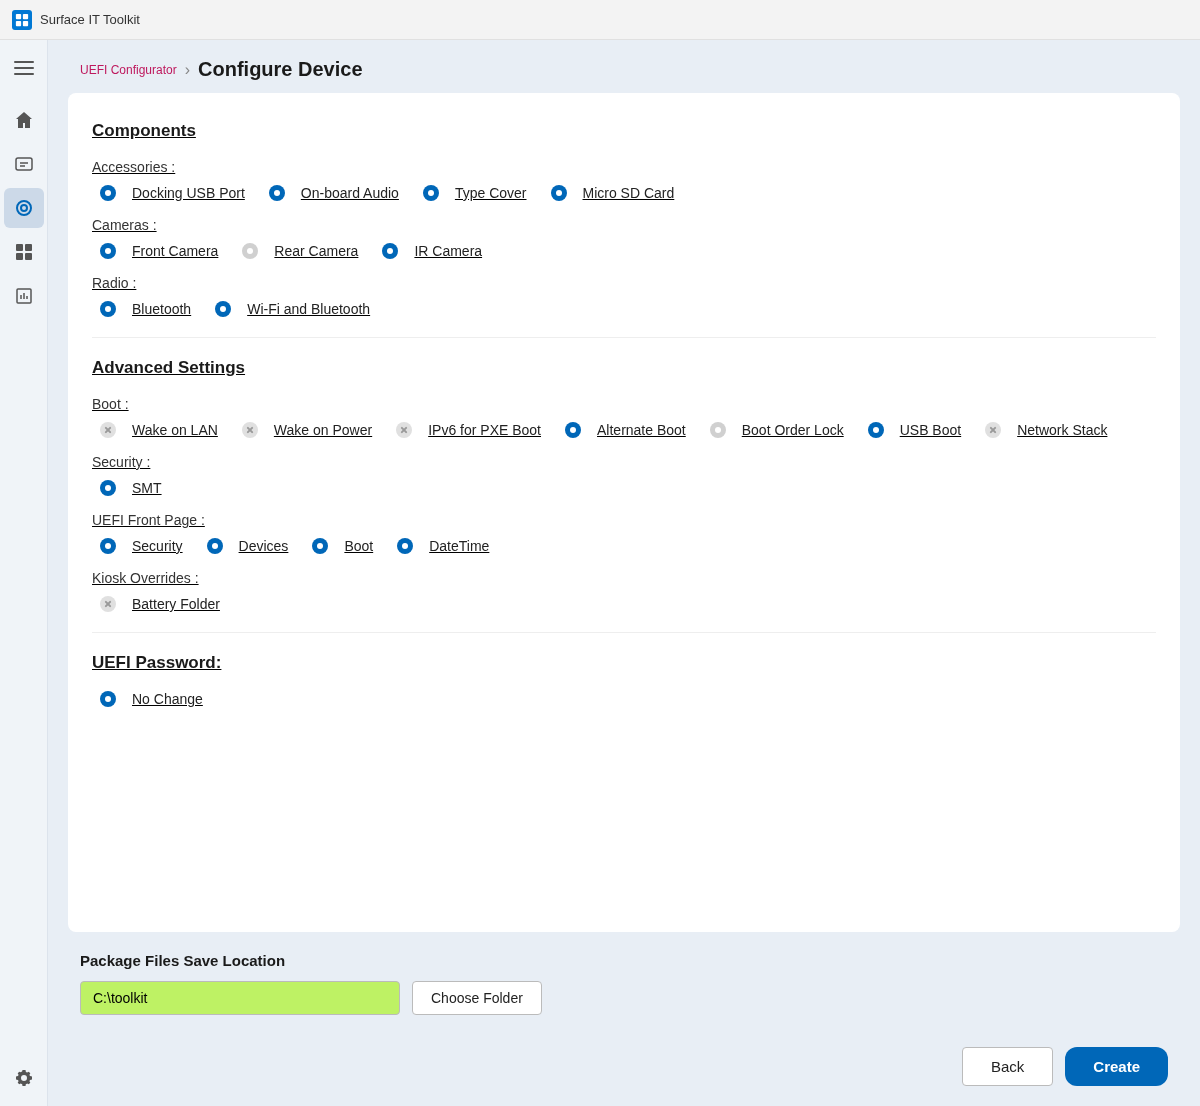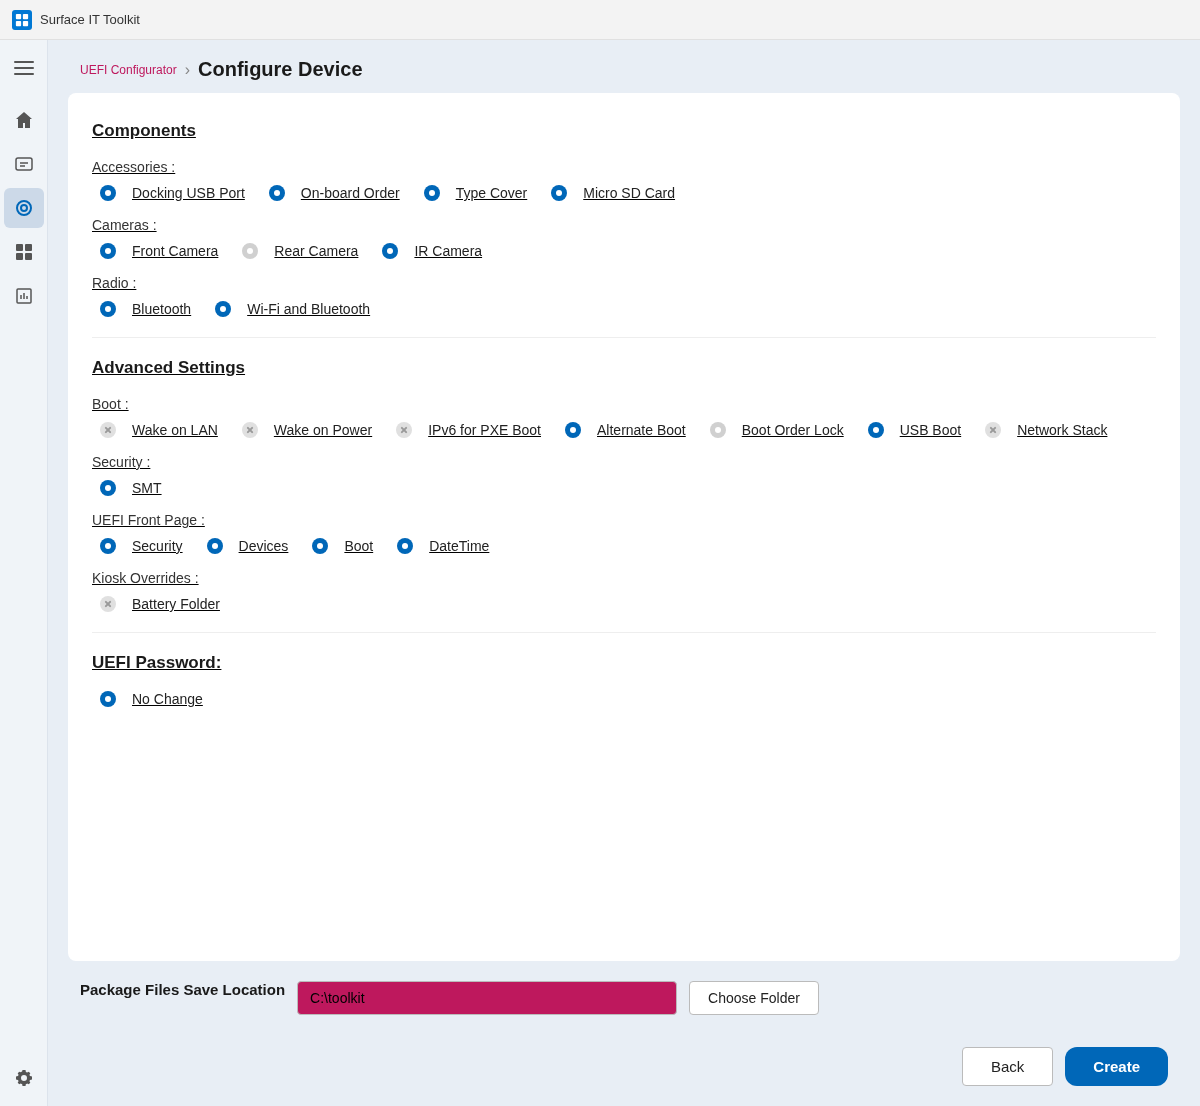--- a/index.html
+++ b/index.html
@@ -147,32 +147,32 @@
     }
     .radio-dot.x::before { transform: rotate(45deg); }
     .radio-dot.x::after { transform: rotate(-45deg); }
 
     .divider { height: 1px; background: #eee; margin: 20px 0; }
 
     
     .bottom-section {
       padding: 20px 32px;
       display: flex;
-      flex-direction: row;
+      flex-direction: column;
       gap: 12px;
     }
     .save-location-label { font-size: 15px; font-weight: 600; color: #1a1a1a; }
     .save-location-row { display: flex; gap: 12px; align-items: center; }
     .save-location-input {
-      width: 380px;
+      width: 320px;
       padding: 8px 12px;
       border: 1px solid #bbb;
       border-radius: 4px;
       font-size: 14px;
-      background: #be185d;
+      background: #bef264;
     }
     .choose-folder-btn {
       padding: 8px 18px;
       border: 1px solid #bbb;
       border-radius: 4px;
       background: #fff;
       font-size: 14px;
       cursor: pointer;
       color: #222;
     }
@@ -292,21 +292,21 @@
 
         <div class="subsection-gap">
           <div class="section-subtitle">Accessories :</div>
           <div class="options-row">
             <div class="option-item">
               <div class="radio-dot blue"></div>
               <span>Docking USB Port</span>
             </div>
             <div class="option-item">
               <div class="radio-dot blue"></div>
-              <span>On-board Order</span>
+              <span>On-board Audio</span>
             </div>
             <div class="option-item">
               <div class="radio-dot blue"></div>
               <span>Type Cover</span>
             </div>
             <div class="option-item">
               <div class="radio-dot blue"></div>
               <span>Micro SD Card</span>
             </div>
           </div>

